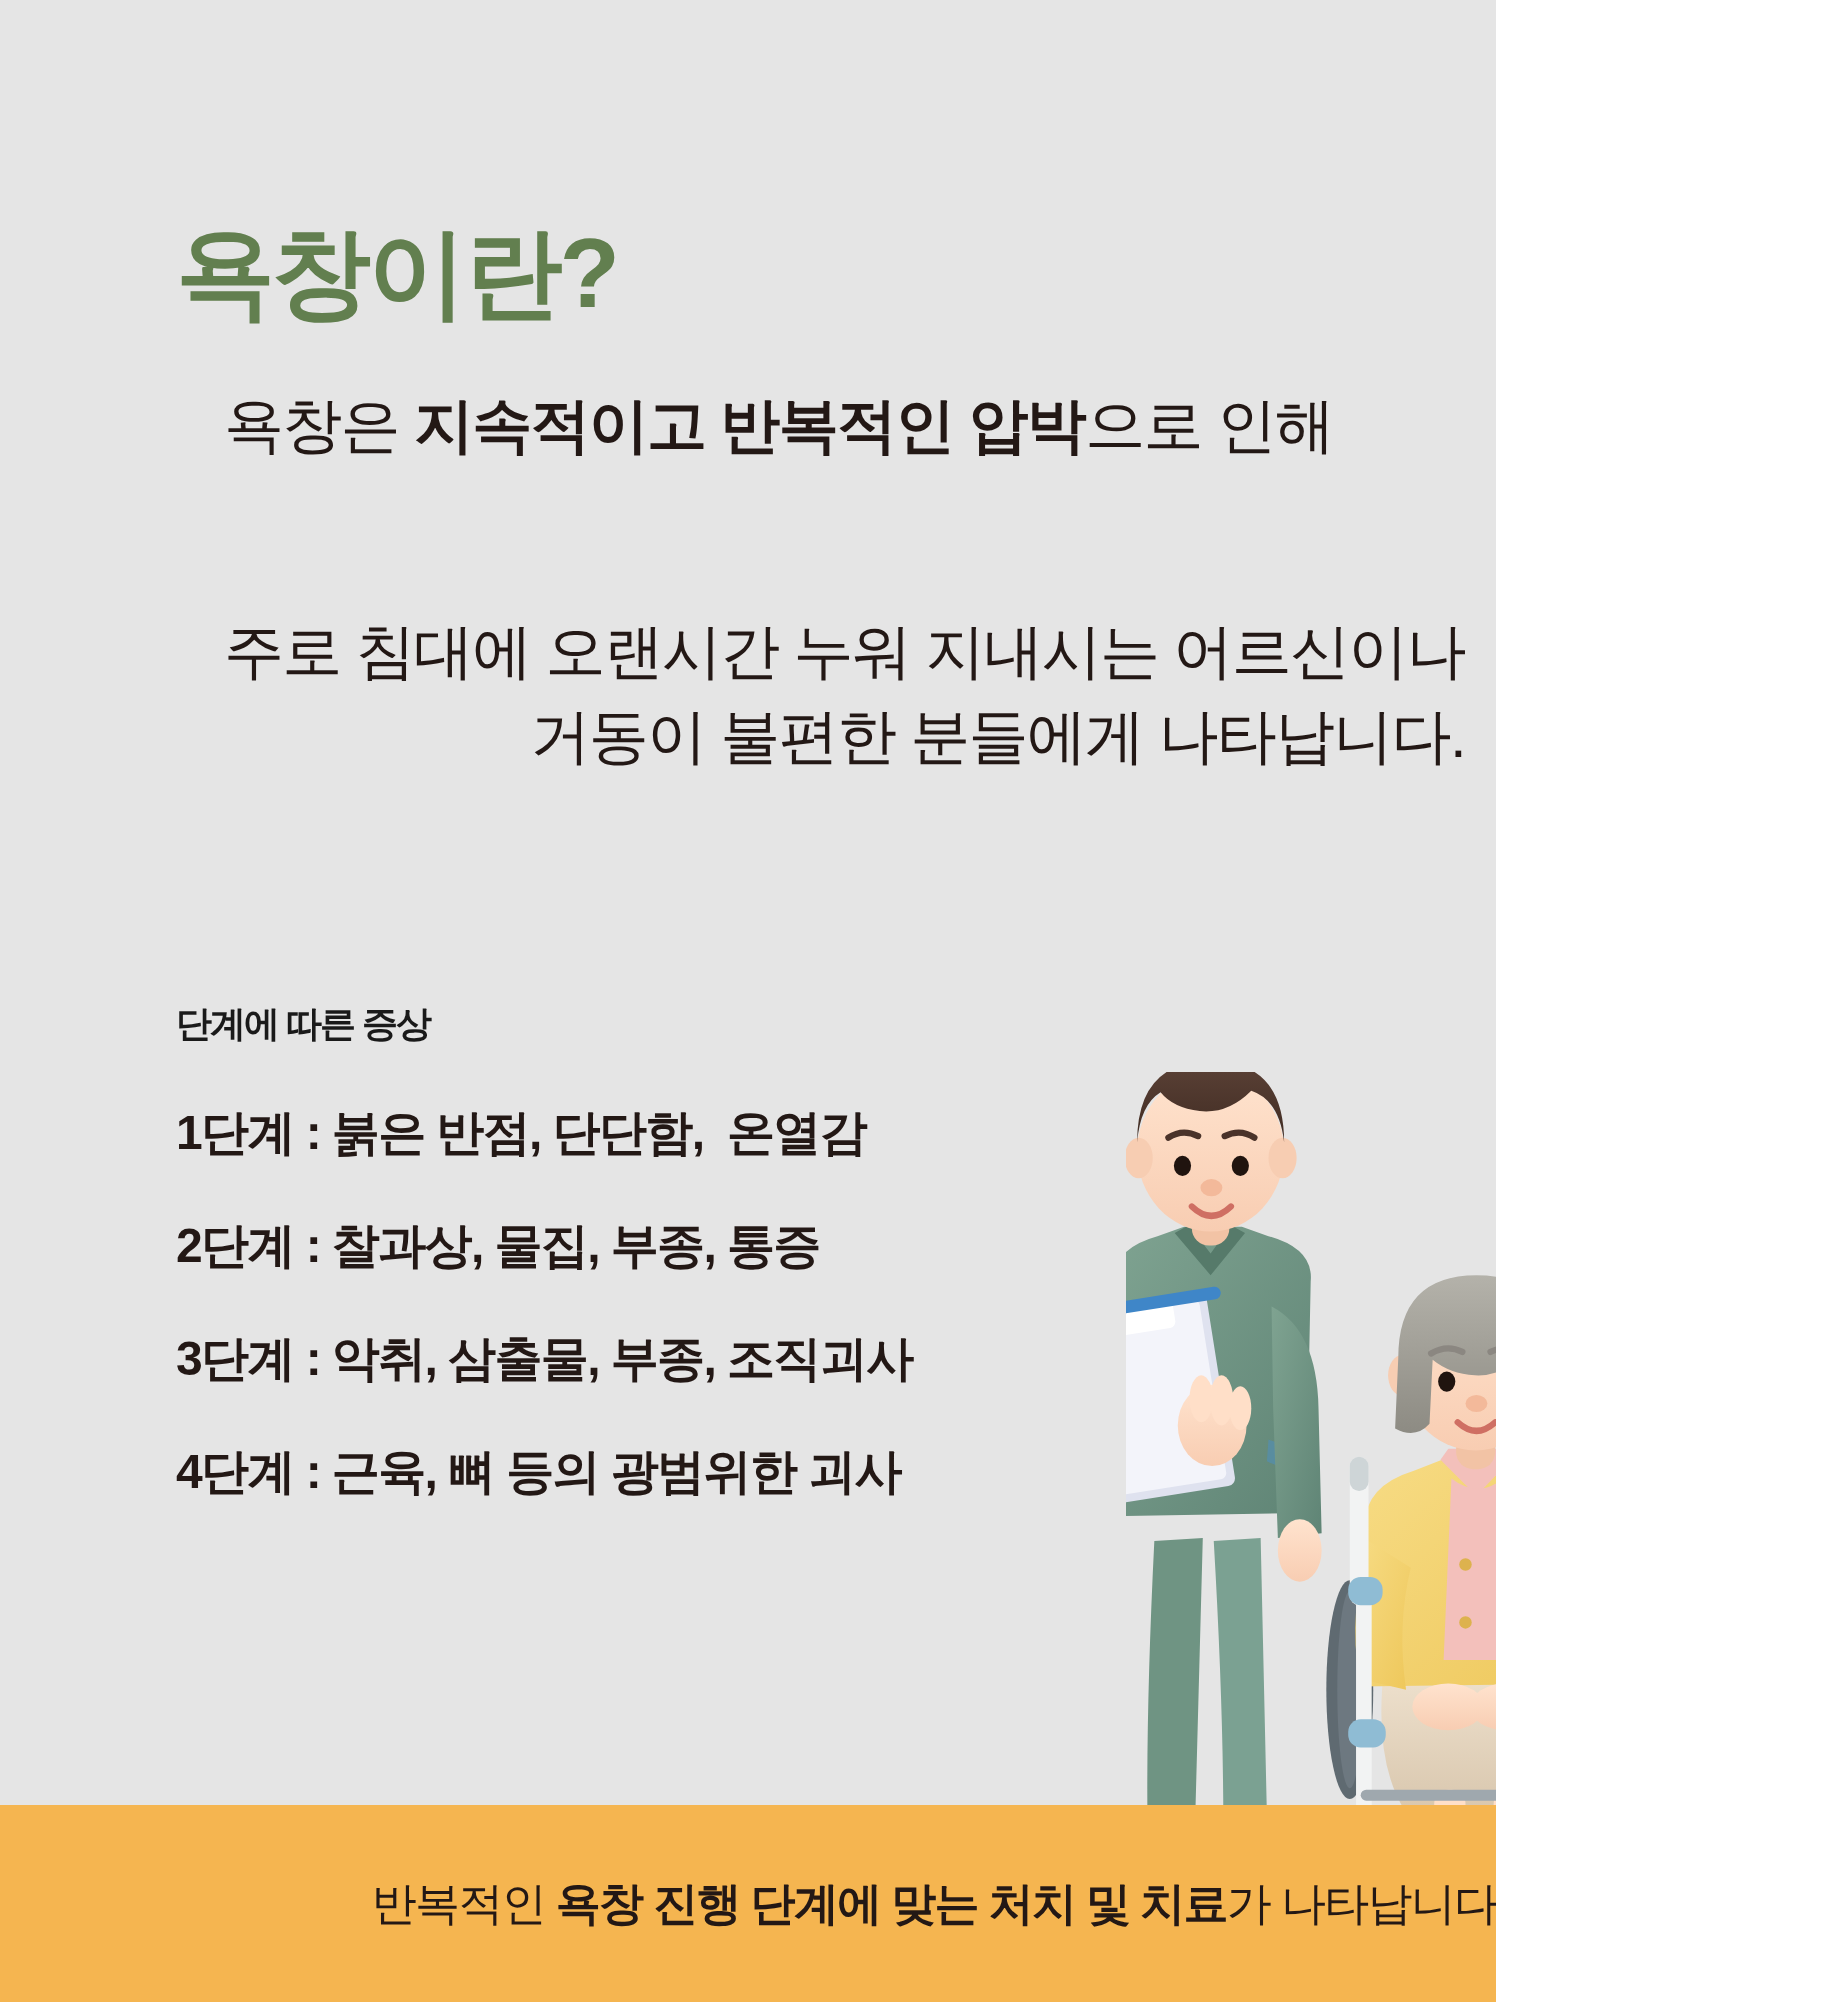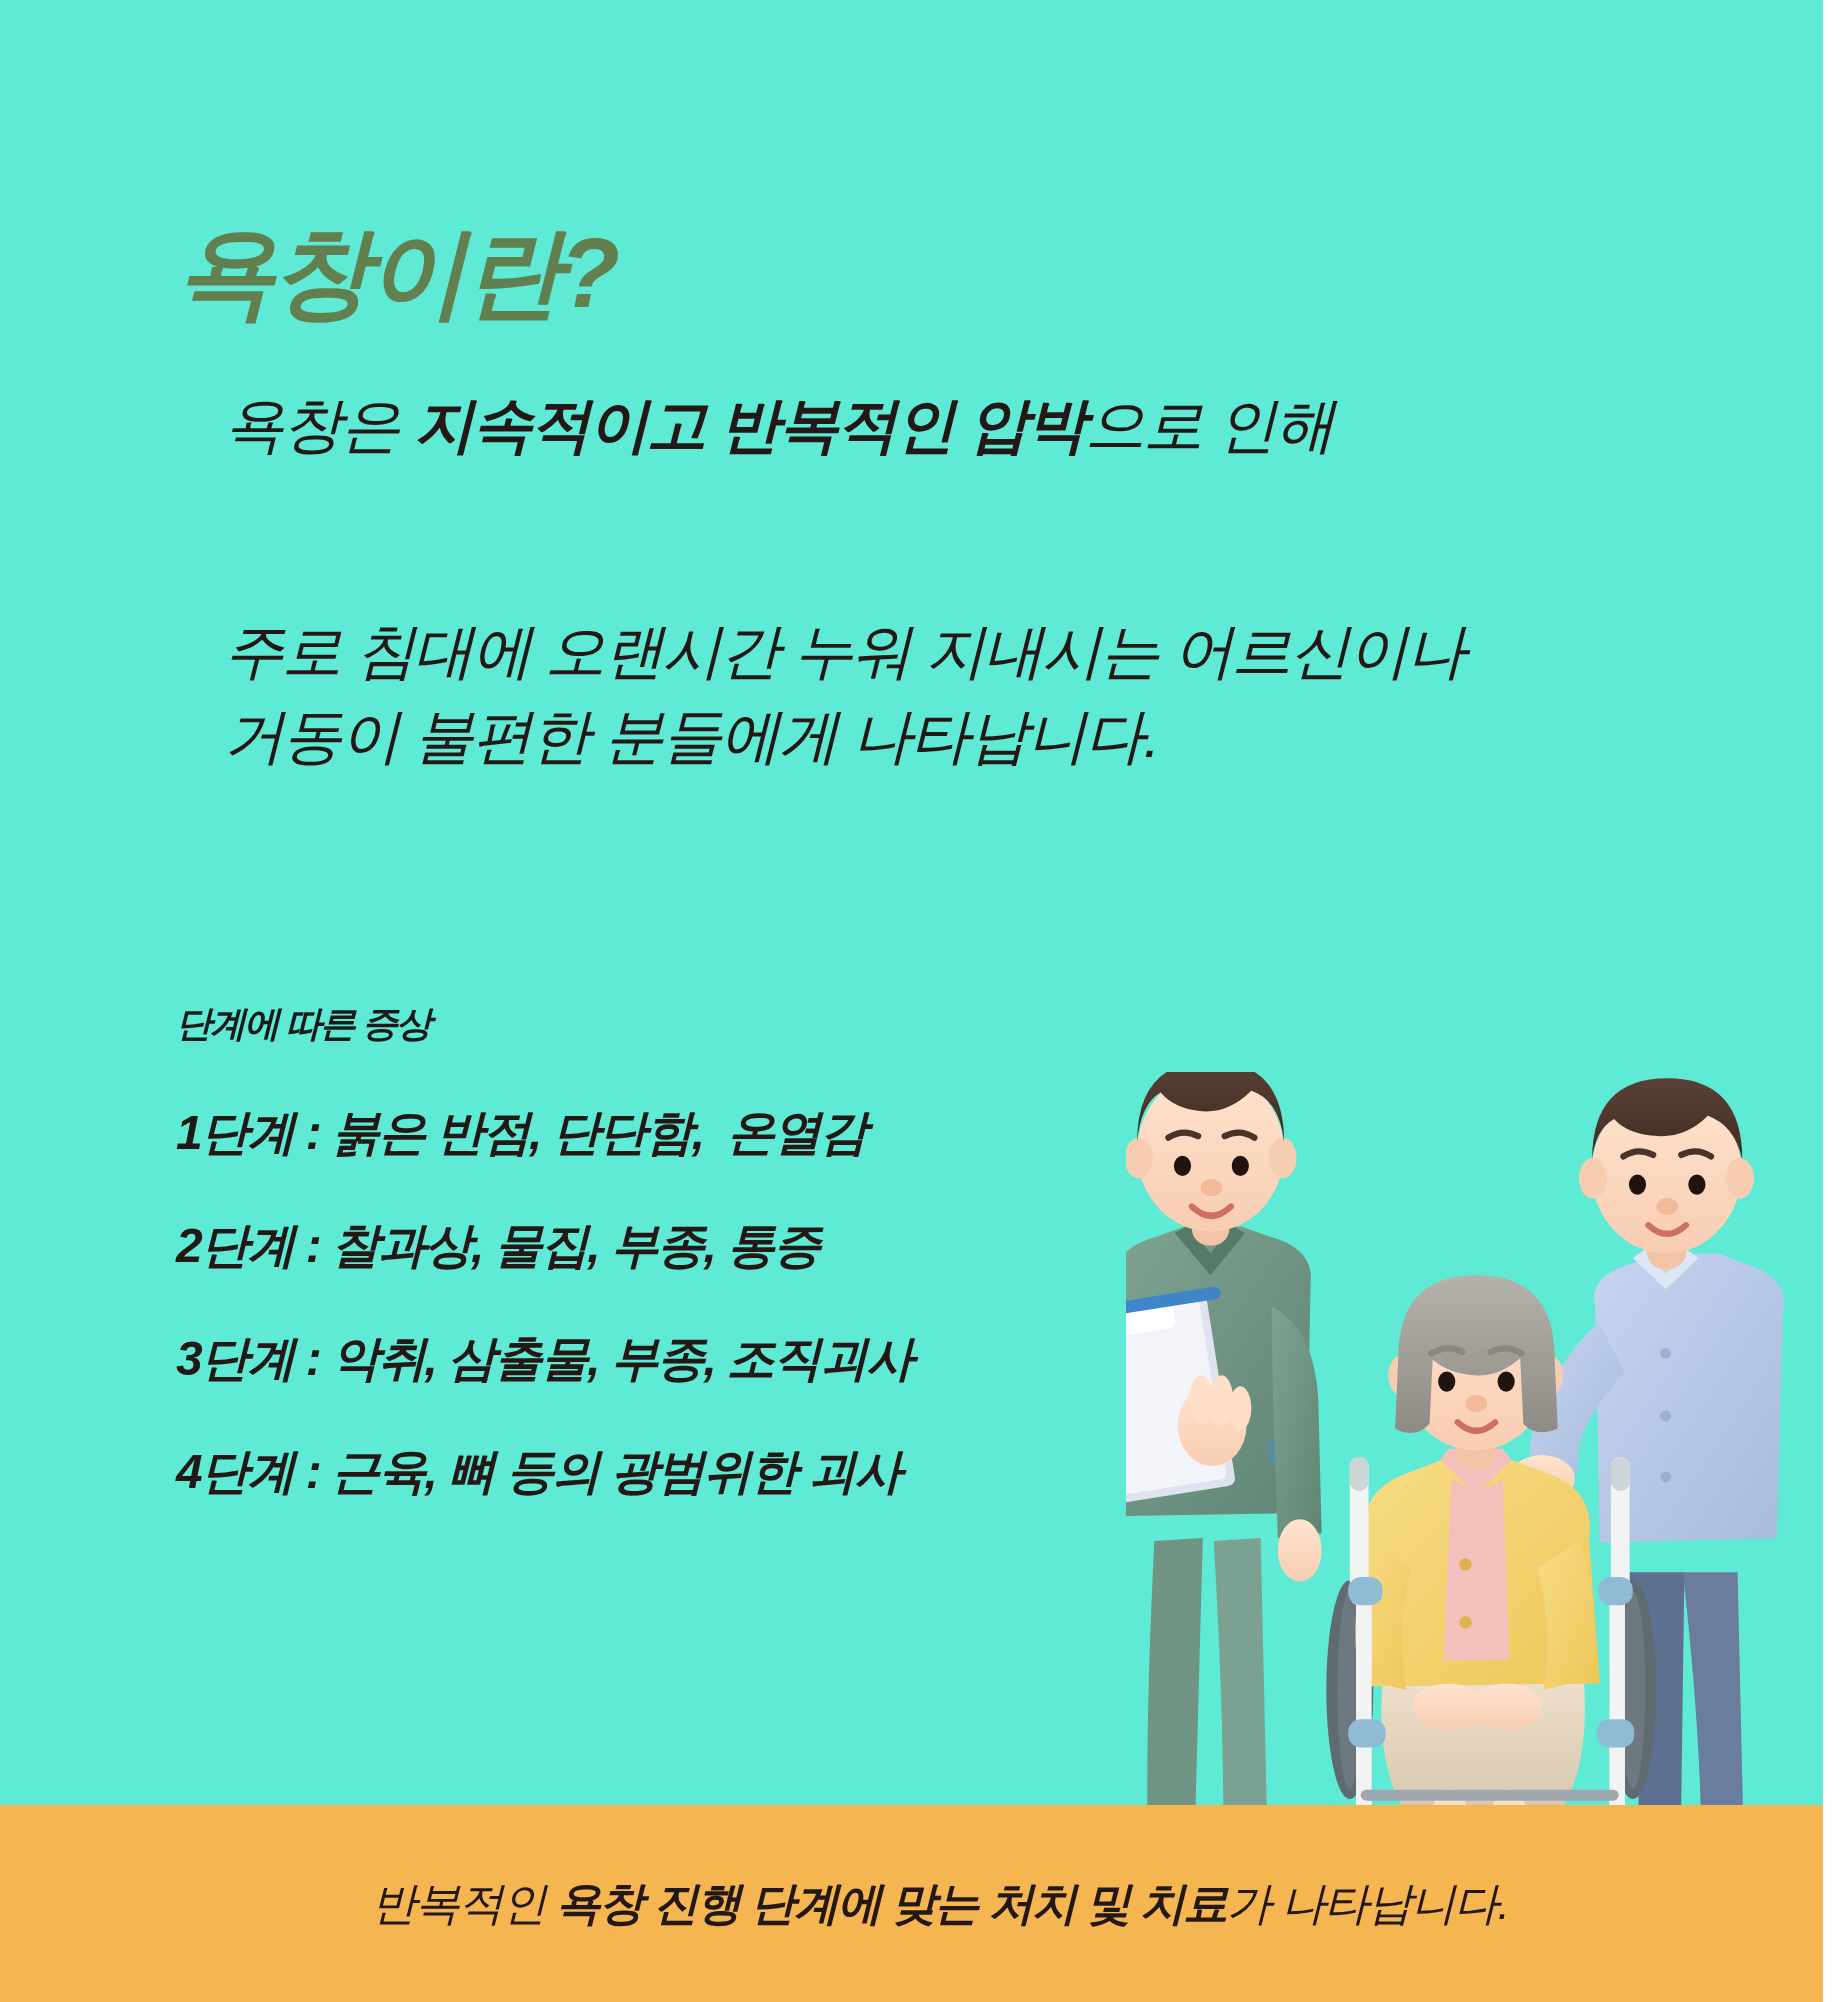--- a/index.html
+++ b/index.html
@@ -3,27 +3,26 @@
 <meta charset="utf-8">
 <style>
   html, body {
     margin: 0;
     padding: 0;
     background: #ffffff;
   }
 
   #page {
     position: relative;
-    width: 1823px;
+    width: 1496px;
     height: 2002px;
-    background: #5eead4;
+    background: #e5e5e5;
     overflow: hidden;
     font-family: "Liberation Sans", "DejaVu Sans", sans-serif;
     color: #231815;
-    font-style: italic;
   }
 
   
   #title {
     position: absolute;
     left: 176px;
     top: 155px;
     font-size: 99px;
     font-weight: 700;
     letter-spacing: -3.1px;
@@ -38,21 +37,21 @@
     left: 176px;
     font-size: 60px;
     line-height: 1.42;
     letter-spacing: -1.7px;
     color: #231815;
     font-weight: 400;
     white-space: nowrap;
     margin-left: 48px;
   }
   #para-1 { top: 383px; }
-  #para-2 { top: 609px; }
+  #para-2 { top: 609px; text-align: right; }
   .para .ln { display: block; }
   .para b { font-weight: 700; }
 
   
   #section-heading {
     position: absolute;
     left: 176px;
     top: 970px;
     font-size: 36px;
     font-weight: 700;

